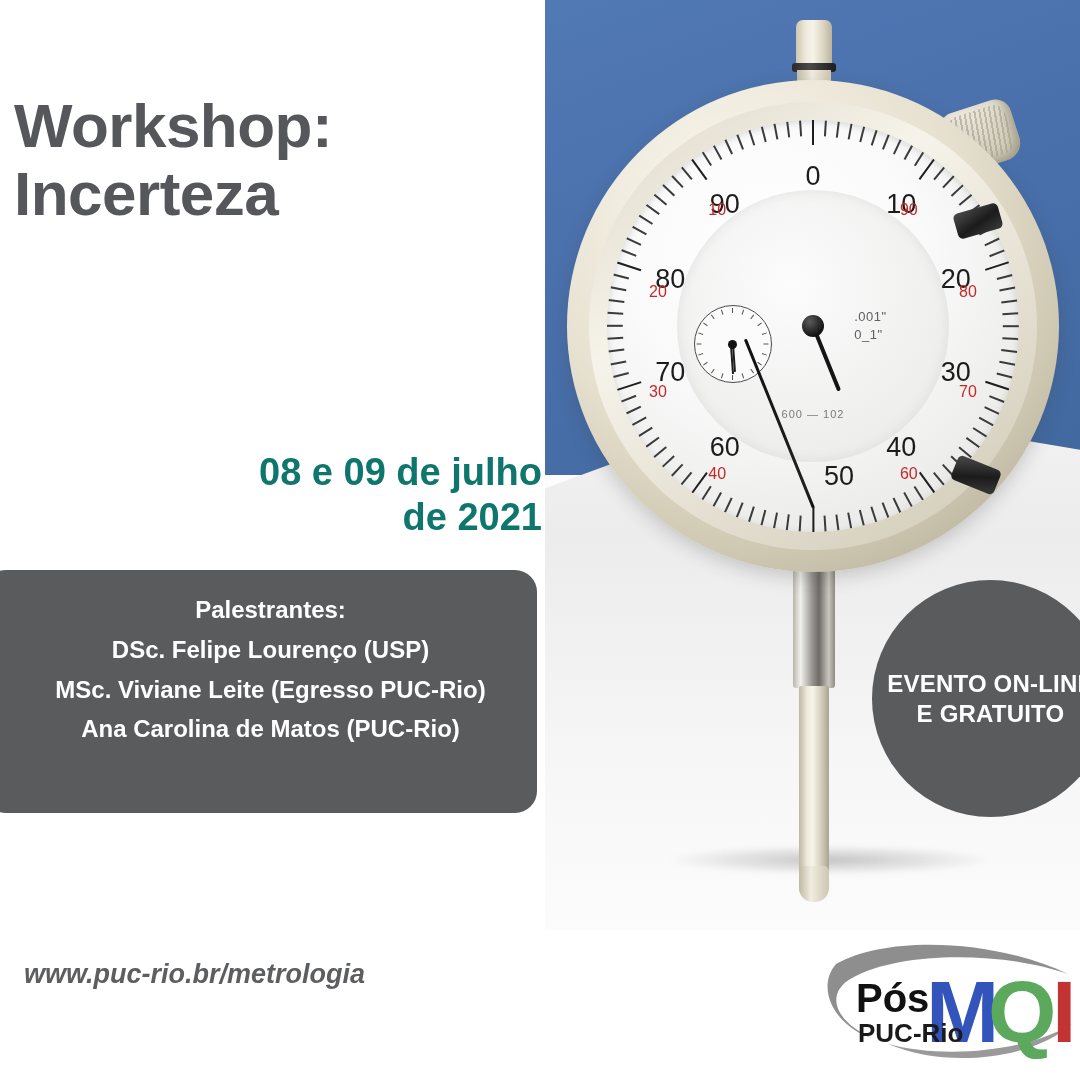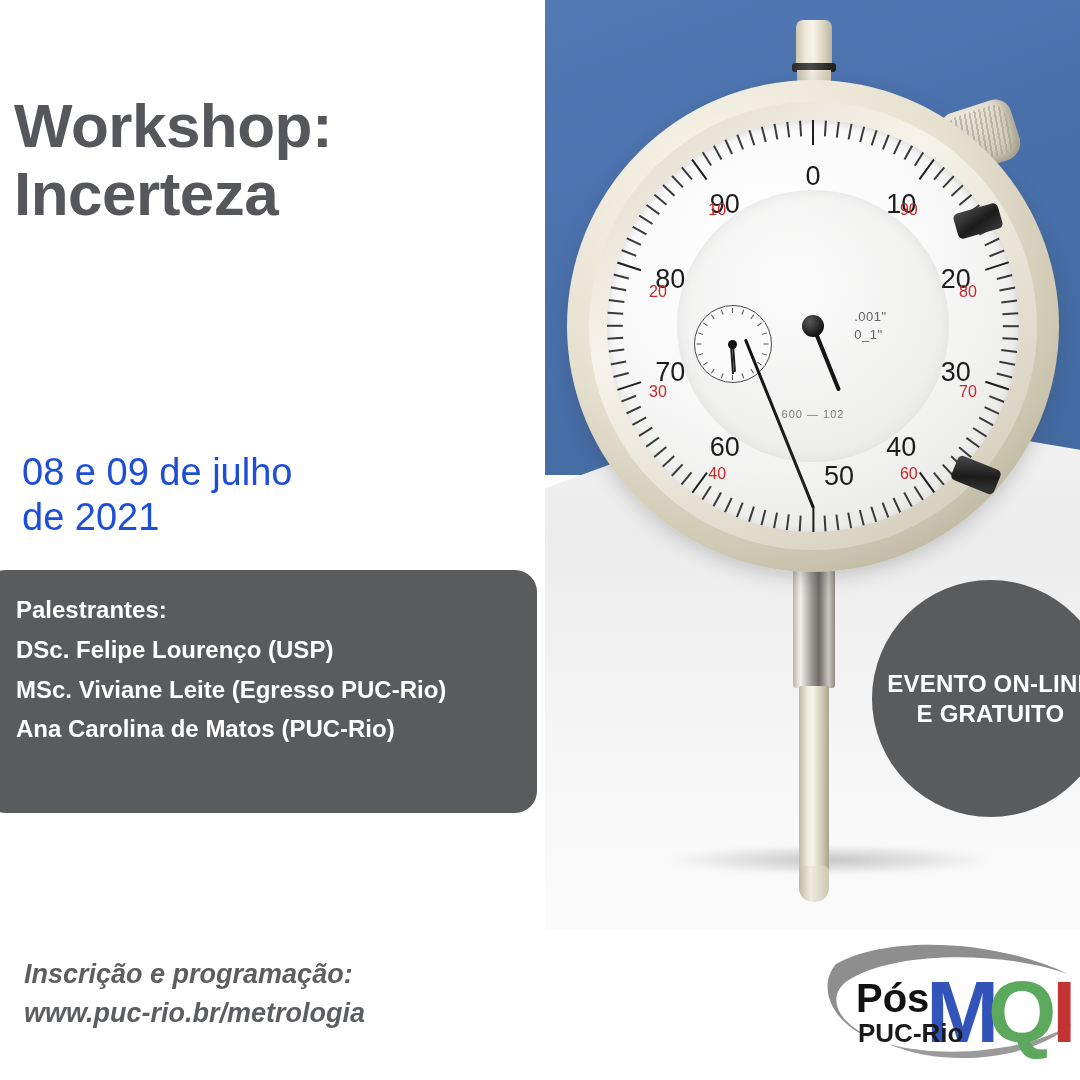--- a/index.html
+++ b/index.html
@@ -196,33 +196,33 @@
 
   
   .title{
     position:absolute;left:14px;top:92px;width:520px;
     font-size:62px;line-height:1.09;font-weight:bold;
     color:#56575a;letter-spacing:-0.5px;
   }
   .title .ln{display:block;}
   .dates{
     position:absolute;left:22px;top:450px;width:520px;
-    font-size:38px;line-height:1.18;font-weight:normal;color:#1d4ed8;
+    font-size:38px;line-height:1.18;font-weight:bold;color:#0f766e;text-align:right;
   }
   .dates .ln{display:block;}
 
   
   .speakers-box{
     position:absolute;left:-16px;top:570px;
     width:553px;height:243px;
     background:#5a5b5d;
     border-radius:22px;
   }
   .speakers-inner{
-    position:absolute;left:32px;top:20px;right:12px;
+    position:absolute;left:32px;top:20px;right:12px;text-align:center;
   }
   .speakers-line{
     display:block;color:#ffffff;font-size:24px;font-weight:bold;
     line-height:1.66;white-space:nowrap;
   }
 
   
   .badge-circle{
     position:absolute;left:872px;top:580px;width:237px;height:237px;
     border-radius:50%;background:#5a5b5d;
@@ -457,21 +457,20 @@
   </div>
 
   <div class="badge-circle">
     <div class="badge-text">
       <span class="ln">EVENTO ON-LINE</span>
       <span class="ln">E GRATUITO</span>
     </div>
   </div>
 
   <div class="inscription">
-    <span class="ln">Inscrição e programação:</span>
     <span class="ln">www.puc-rio.br/metrologia</span>
   </div>
 
   <div class="logo">
     <svg viewBox="0 0 262 126" xmlns="http://www.w3.org/2000/svg">
 
       <path d="M18 26 C 70 -4, 180 2, 250 36 C 188 14, 84 12, 34 40 C 8 54, 14 82, 54 100 C 20 90, -4 52, 18 26 Z" fill="#8E8E8E"></path>
       <path d="M70 106 C 130 122, 212 112, 254 86 C 216 120, 132 132, 70 106 Z" fill="#9A9A9A"></path>
 
       <text x="108" y="104" font-family="Liberation Sans, sans-serif" font-size="88" font-weight="bold" fill="#3355BB">M</text>

